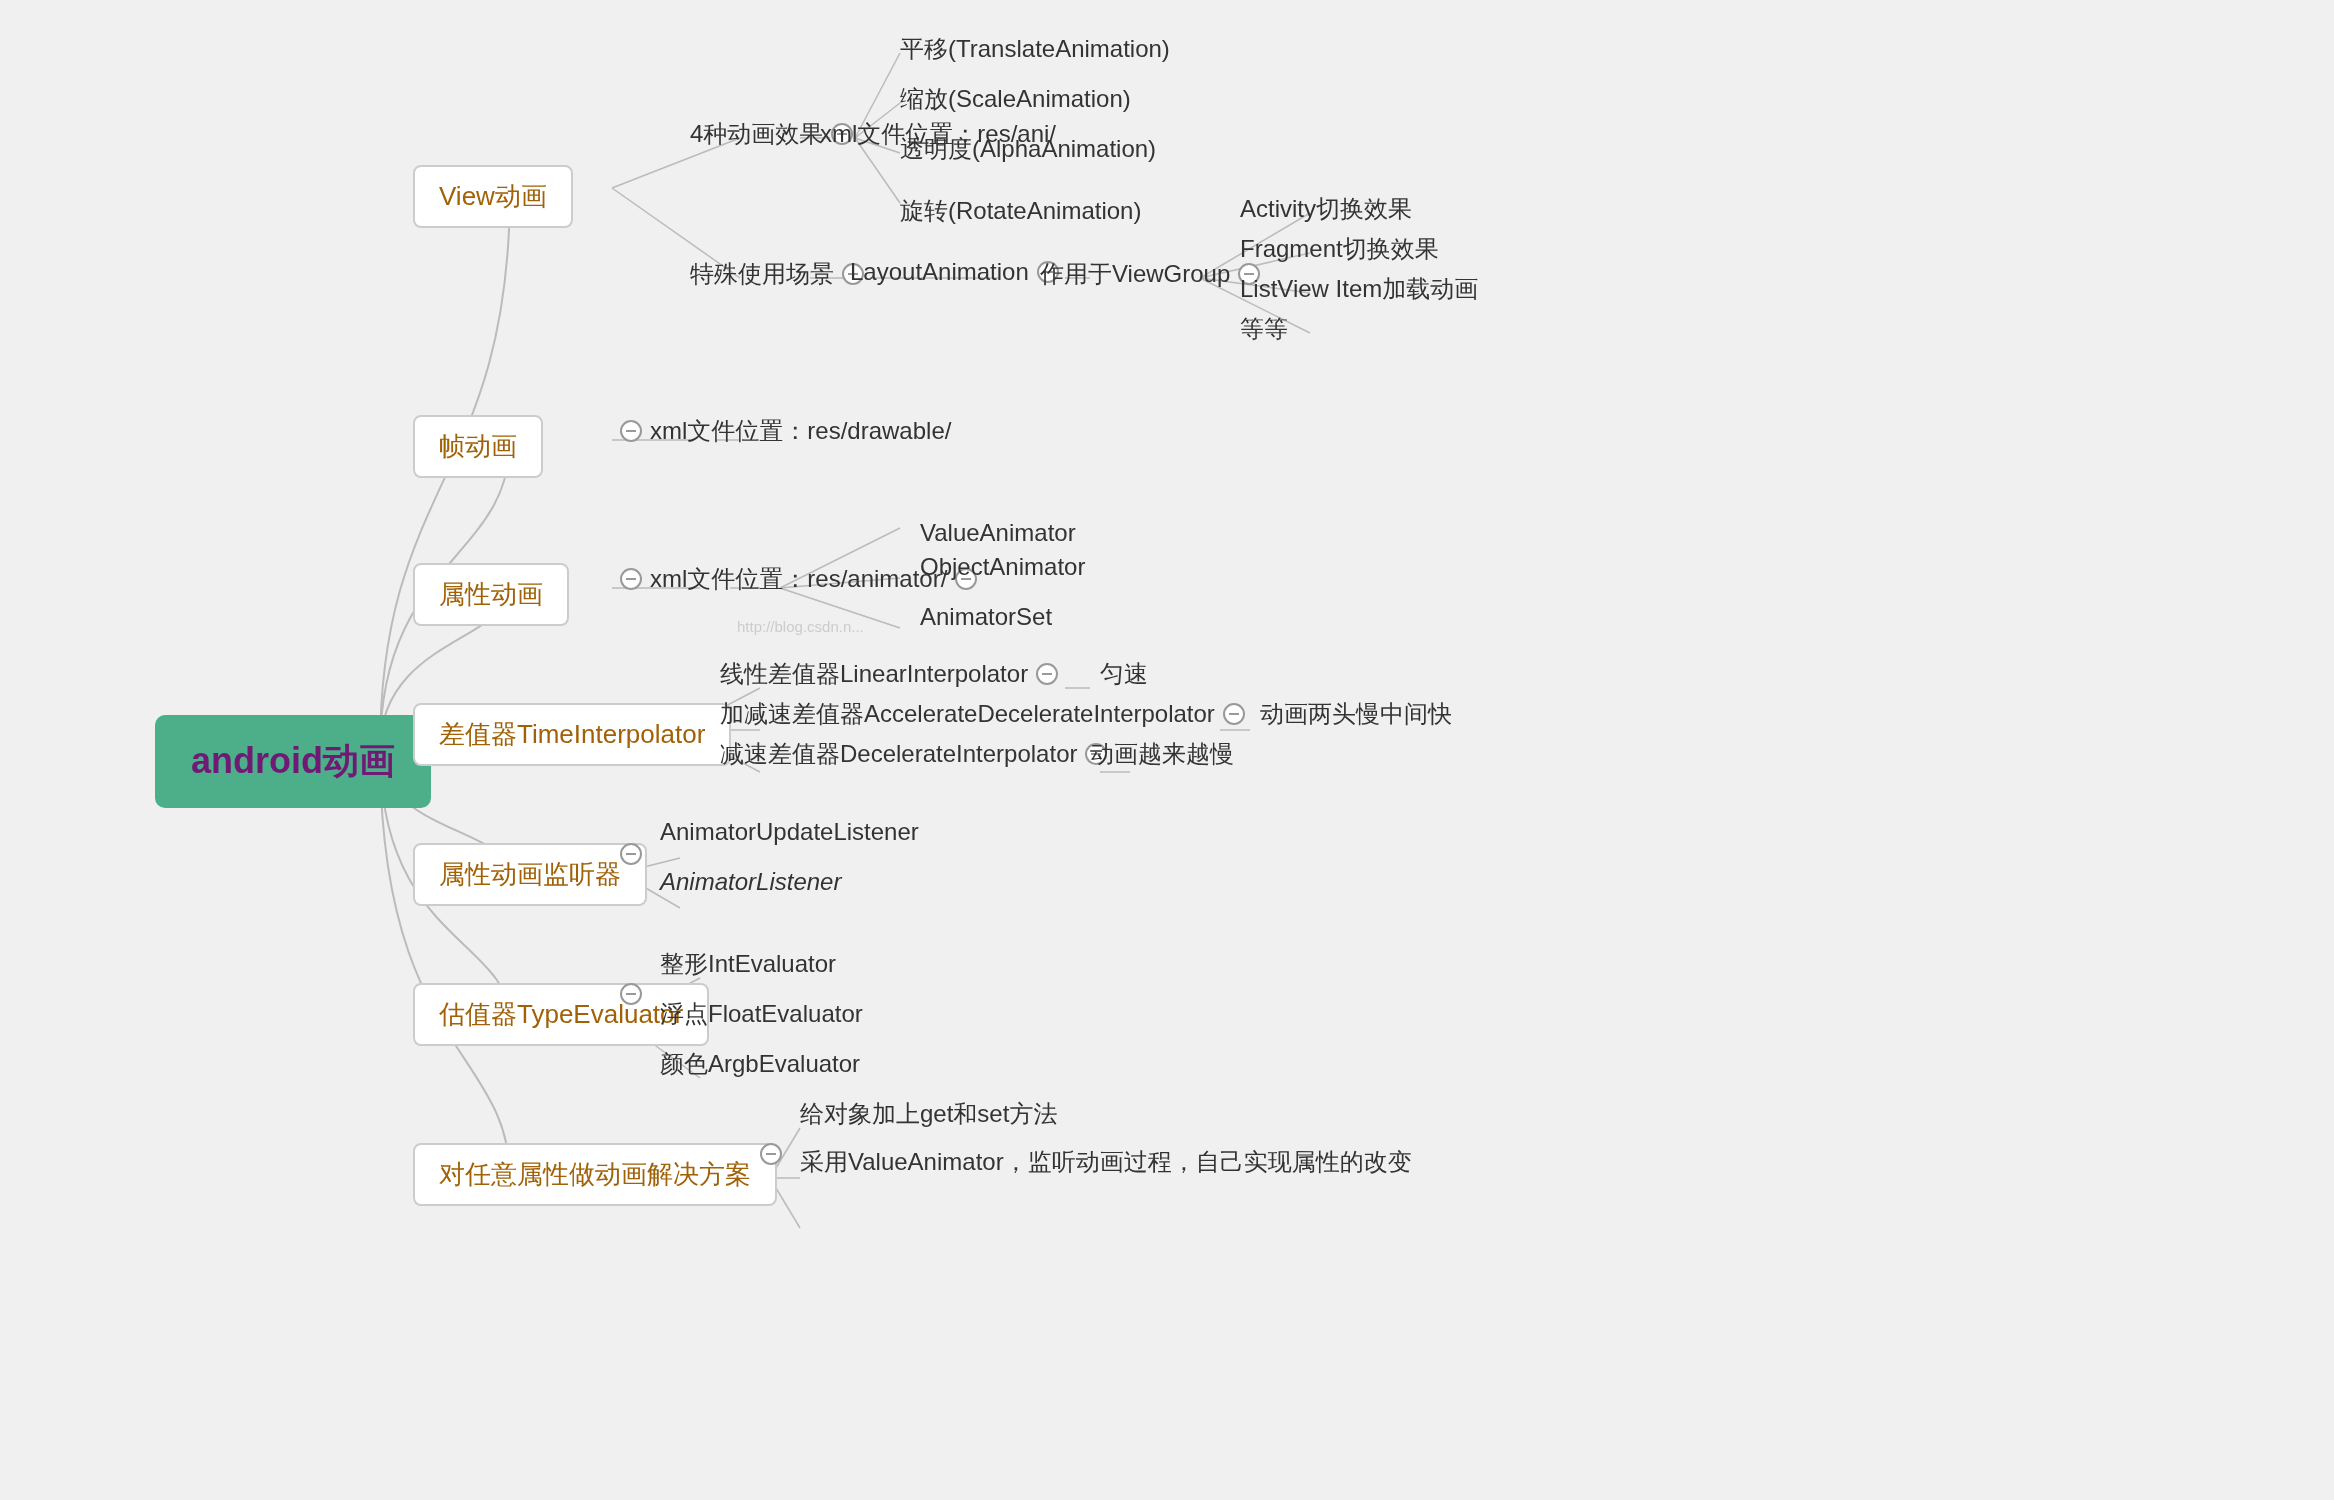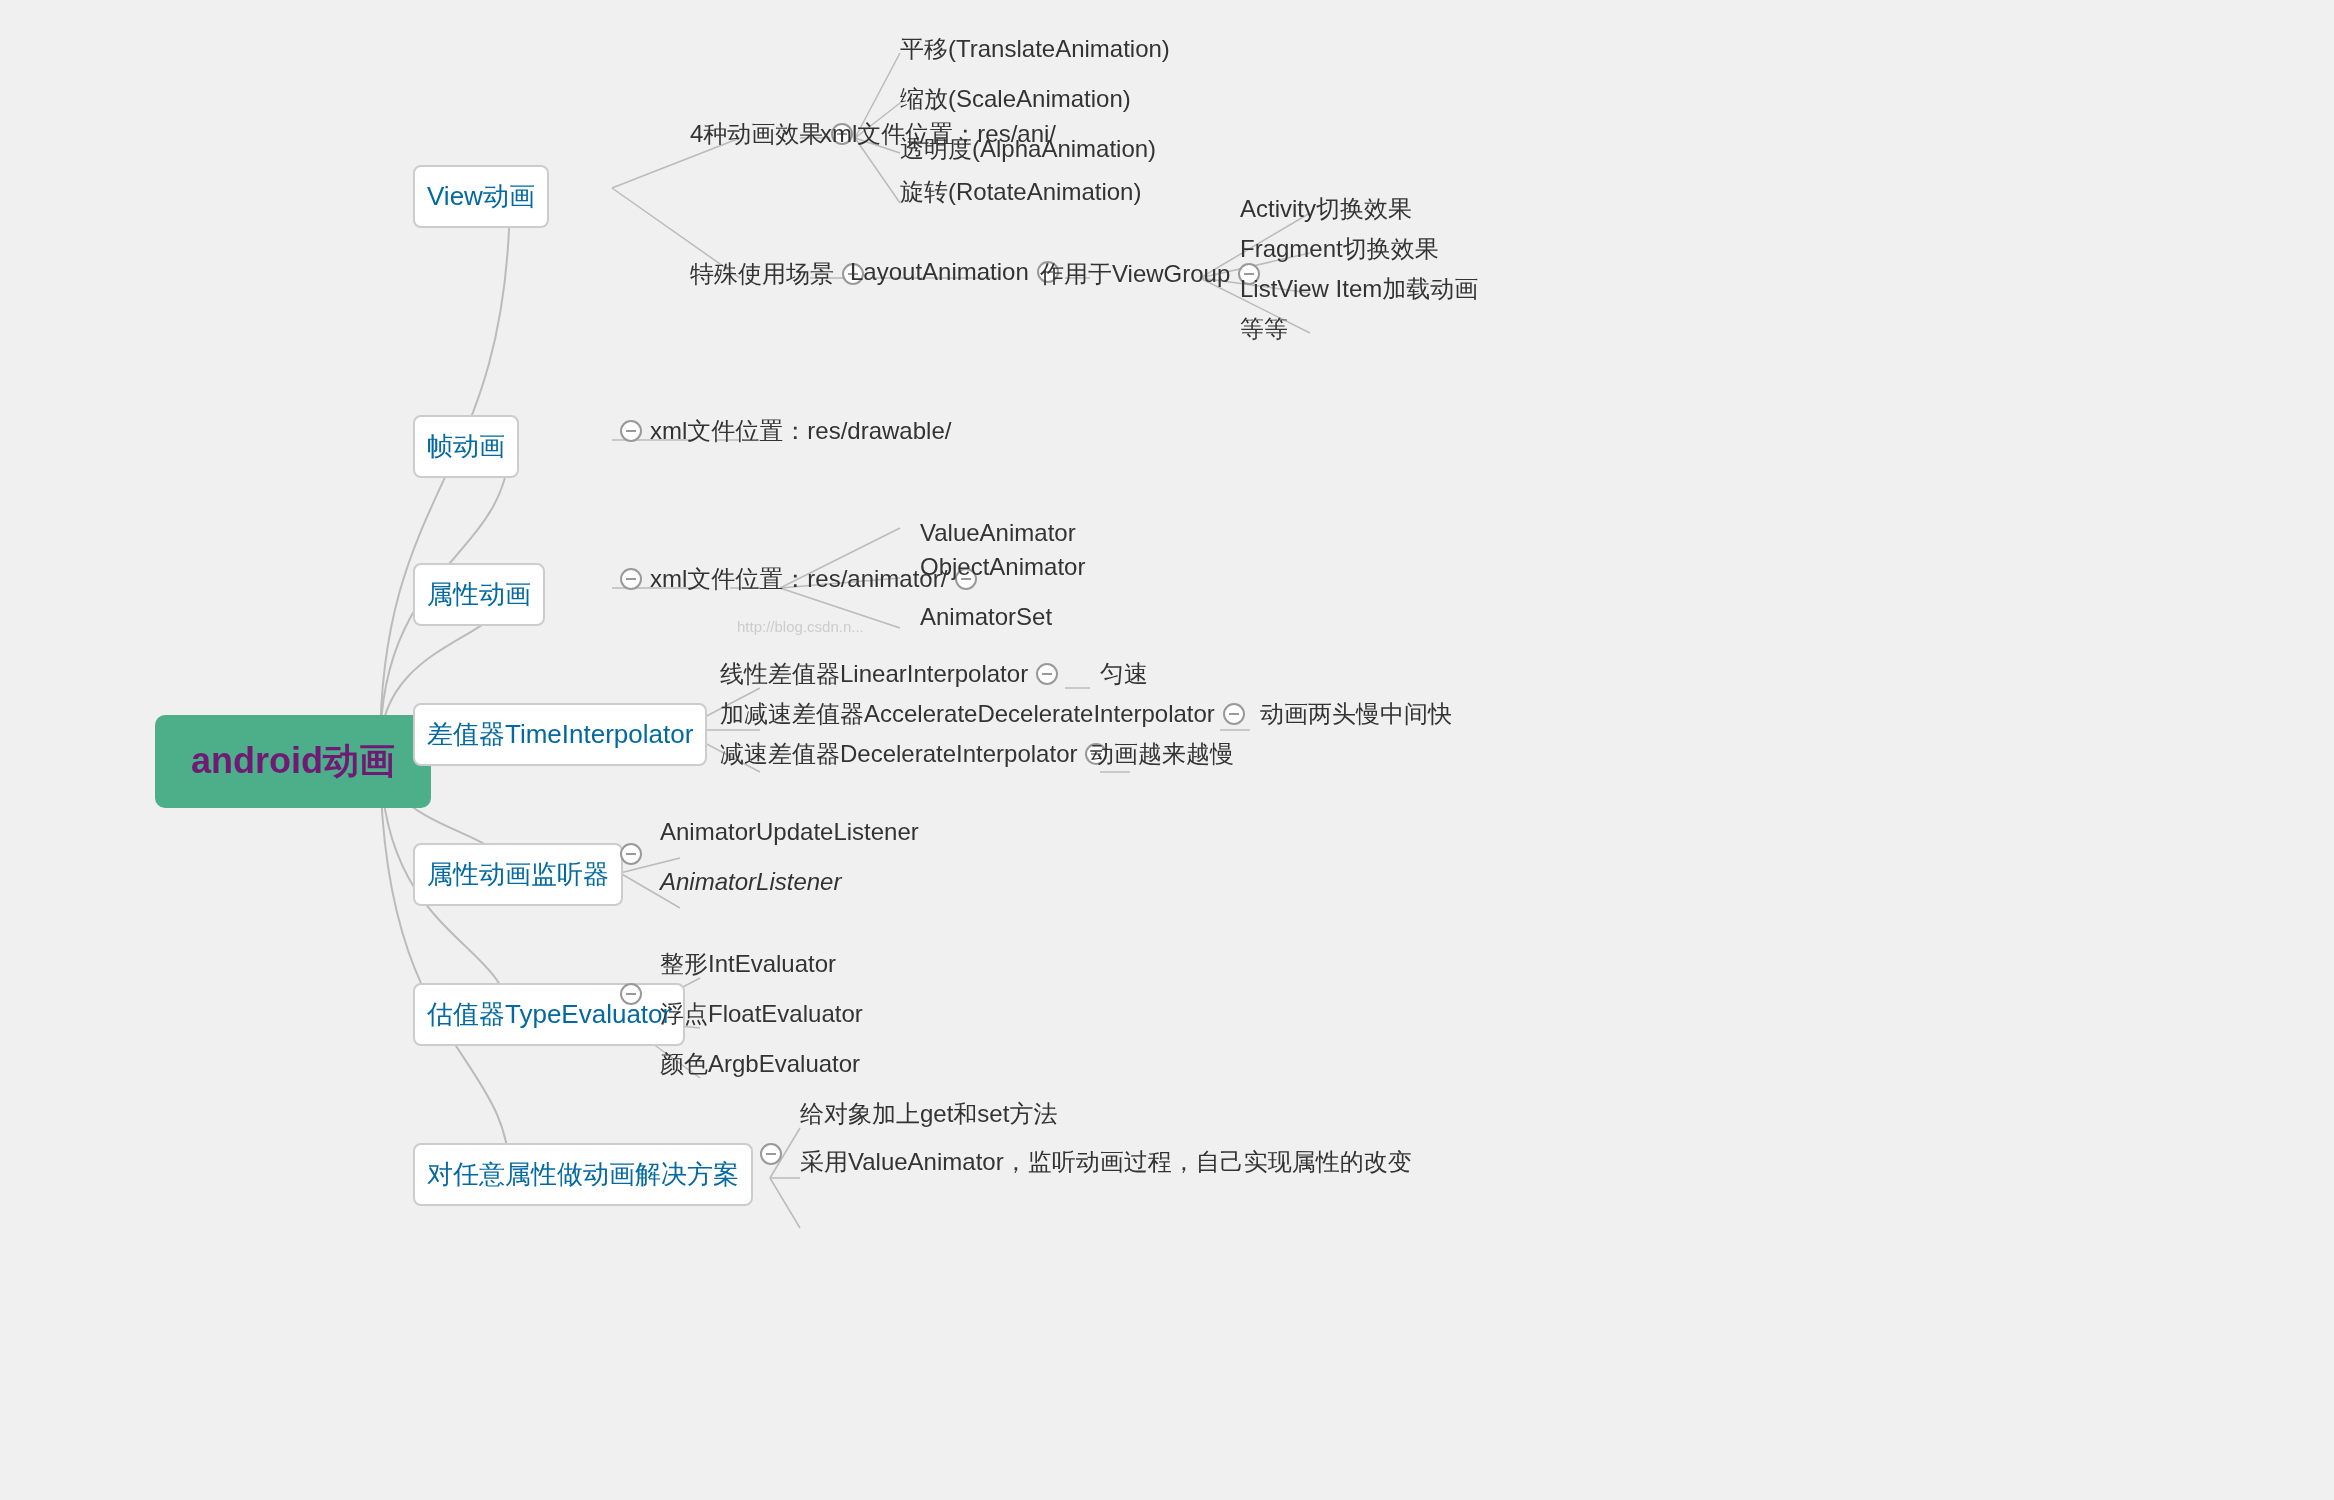--- a/index.html
+++ b/index.html
@@ -40,23 +40,23 @@
       font-weight: bold;
       padding: 22px 36px;
       border-radius: 10px;
       white-space: nowrap;
     }
 
     .box-node {
       background: white;
       border: 2px solid #ccc;
       border-radius: 8px;
-      padding: 12px 12px;
+      padding: 12px 24px;
       font-size: 26px;
-      color: #0369a1;
+      color: #a16207;
       white-space: nowrap;
     }
 
     .text-node {
       font-size: 24px;
       color: #333;
       white-space: nowrap;
     }
 
     .circle-minus {
@@ -174,21 +174,21 @@
     <div class="circle-minus"></div>
   </div>
 
   <div class="node text-node" style="left:820px; top:118px; display:flex; align-items:center; gap:8px;">
     <span>xml文件位置：res/ani/</span>
   </div>
 
   <div class="node text-node" style="left:900px; top:33px;">平移(TranslateAnimation)</div>
   <div class="node text-node" style="left:900px; top:83px;">缩放(ScaleAnimation)</div>
   <div class="node text-node" style="left:900px; top:133px;">透明度(AlphaAnimation)</div>
-  <div class="node text-node" style="left:900px; top:176px;">旋转(RotateAnimation)</div>
+  <div class="node text-node" style="left:900px; top:195px;">旋转(RotateAnimation)</div>
 
   <div class="node text-node" style="left:690px; top:258px; display:flex; align-items:center; gap:8px;">
     <span>特殊使用场景</span>
     <div class="circle-minus"></div>
   </div>
 
   <div class="node text-node" style="left:850px; top:258px; display:flex; align-items:center; gap:8px;">
     <span>LayoutAnimation</span>
     <div class="circle-minus"></div>
   </div>

